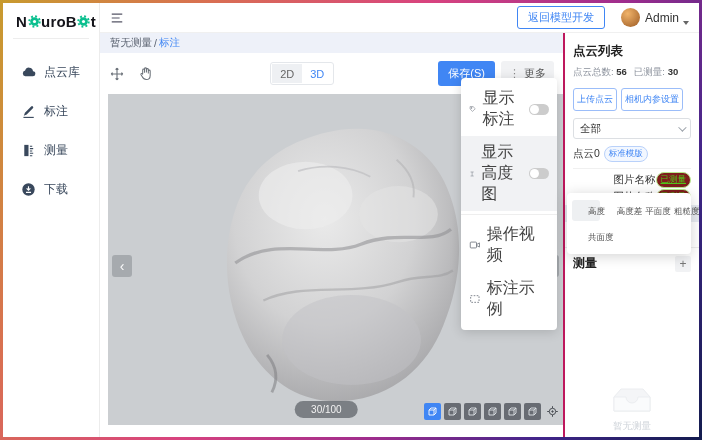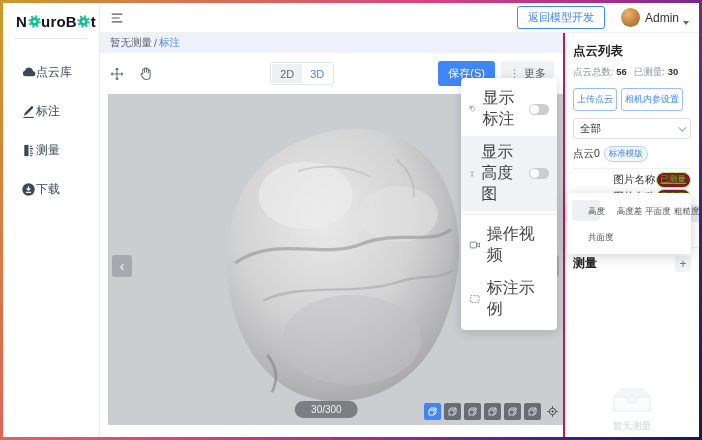--- a/index.html
+++ b/index.html
@@ -8,21 +8,21 @@
     background:linear-gradient(120deg,#c89b2e 0%,#d96f52 22%,#d8437f 45%,#a02d8d 65%,#41258a 83%,#131c4e 100%); }
   .app { width:100%; height:100%; background:#fff; display:flex; overflow:hidden; position:relative; }
 
   
   .sidebar { width:97px; border-right:1px solid #ececec; display:flex; flex-direction:column; background:#fff; }
   .logo { padding:10px 0 8px 13px; display:flex; align-items:center; }
   .logo-text { font-size:15px; font-weight:bold; color:#14141a; letter-spacing:.2px; display:flex; align-items:center; }
   .gear { width:13px; height:13px; margin:0 .5px; }
   .logo-divider { border-bottom:1px solid #ededed; margin:0 10px; }
   .nav { padding-top:14px; }
-  .nav-item { display:flex; align-items:center; padding:11px 0 11px 18px; font-size:12px; color:#39485c; cursor:pointer; }
+  .nav-item { display:flex; align-items:center; gap:8px; padding:11px 0 11px 18px; font-size:12px; color:#39485c; cursor:pointer; }
   .nav-item svg { flex:none; }
 
   
   .main-wrap { flex:1; display:flex; flex-direction:column; min-width:0; }
   .topbar { height:30px; display:flex; align-items:center; padding:0 10px; border-bottom:1px solid #f0f0f0; background:#fff; }
   .collapse { cursor:pointer; display:flex; align-items:center; }
   .top-right { margin-left:auto; display:flex; align-items:center; }
   .back-btn { font-size:11px; color:#4086f4; border:1px solid #4086f4; background:#fff; border-radius:3px; padding:3px 10px; cursor:pointer; margin-right:16px; }
   .avatar { width:19px; height:19px; border-radius:50%; background:radial-gradient(circle at 35% 30%,#f0b36a,#9c5a23); margin-right:5px; }
   .username { font-size:12px; color:#333; display:flex; align-items:flex-end; gap:4px; cursor:pointer; }
@@ -223,21 +223,21 @@
               <path d="M200,40 C214,52 220,66 218,80" fill="none" stroke="#adadaf" stroke-width="2" opacity=".5"></path>
             </svg>
 
             <div class="cnav left">
               <span>‹</span>
             </div>
             <div class="cnav right">
               <span>›</span>
             </div>
 
-            <div class="counter">30/300</div>
+            <div class="counter">30/100</div>
 
             <div class="viewbar">
               <div class="vbtn active">
                 <svg width="11" height="11" viewBox="0 0 11 11" fill="none" stroke="#fff" stroke-width=".9">
                       <path d="M2 4 h5 v5 h-5 z M2 4 l2-2 h5 l-2 2 M9 2 v5 l-2 2"></path>
                     </svg>
               </div>
               <div class="vbtn">
                 <svg width="11" height="11" viewBox="0 0 11 11" fill="none" stroke="#dfe3e6" stroke-width=".9">
                       <path d="M2 4 h5 v5 h-5 z M2 4 l2-2 h5 l-2 2 M9 2 v5 l-2 2"></path>

